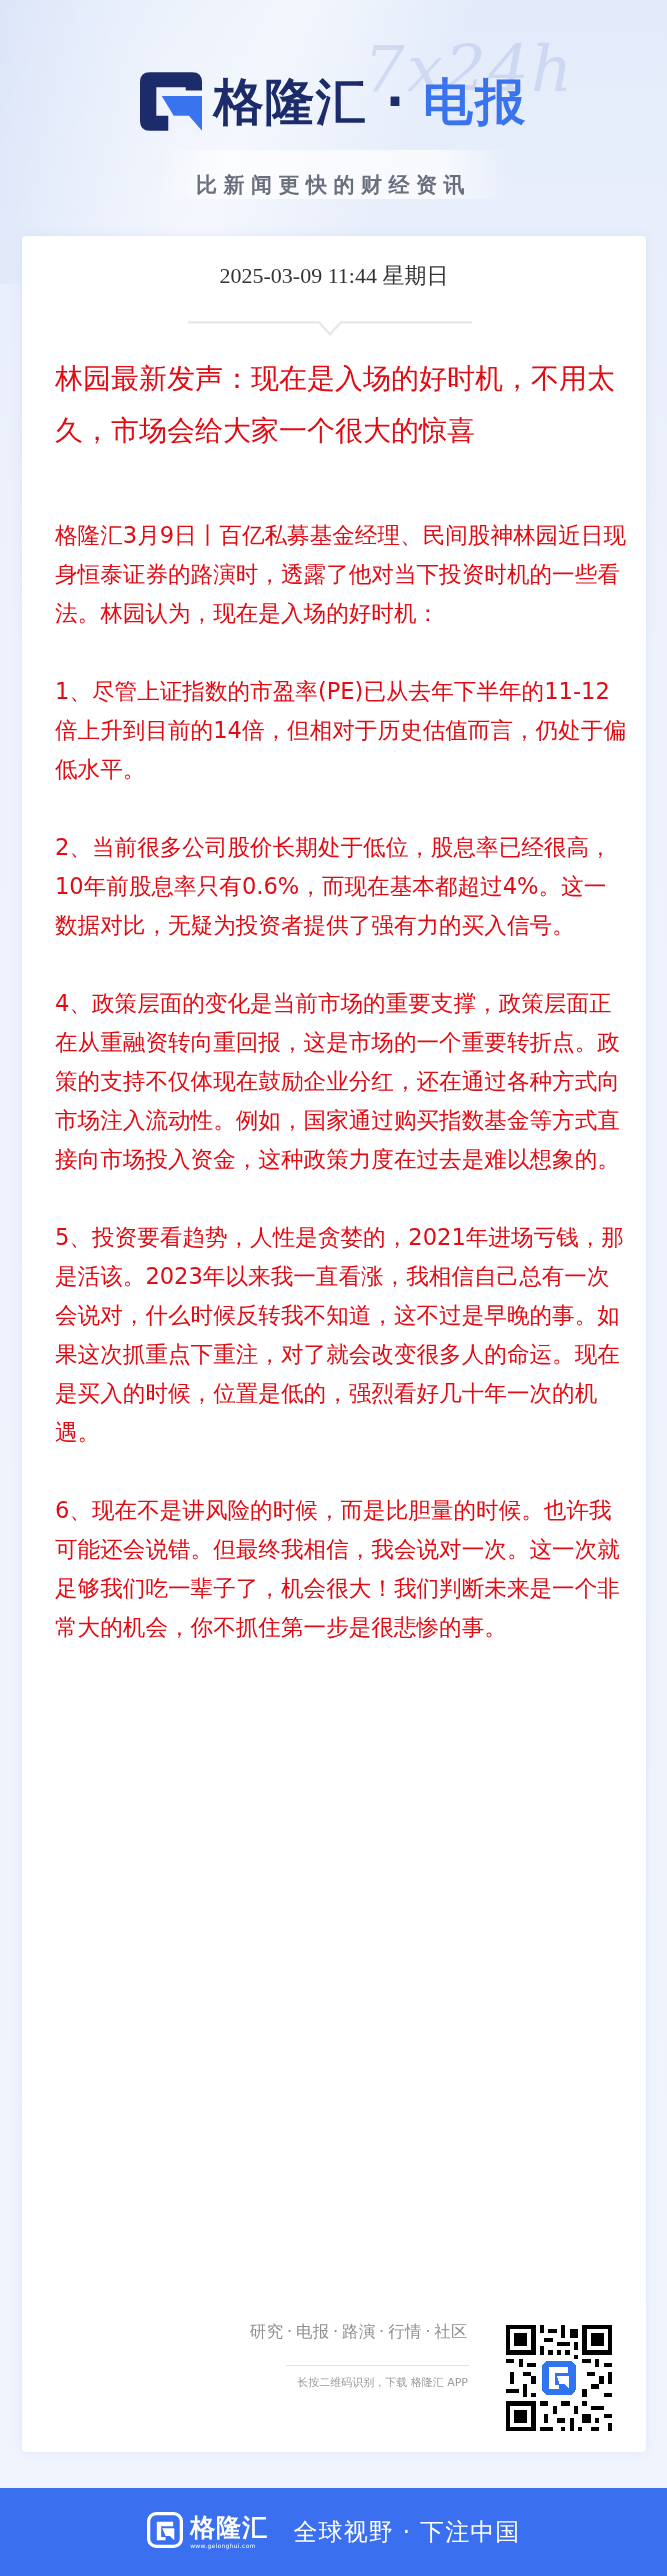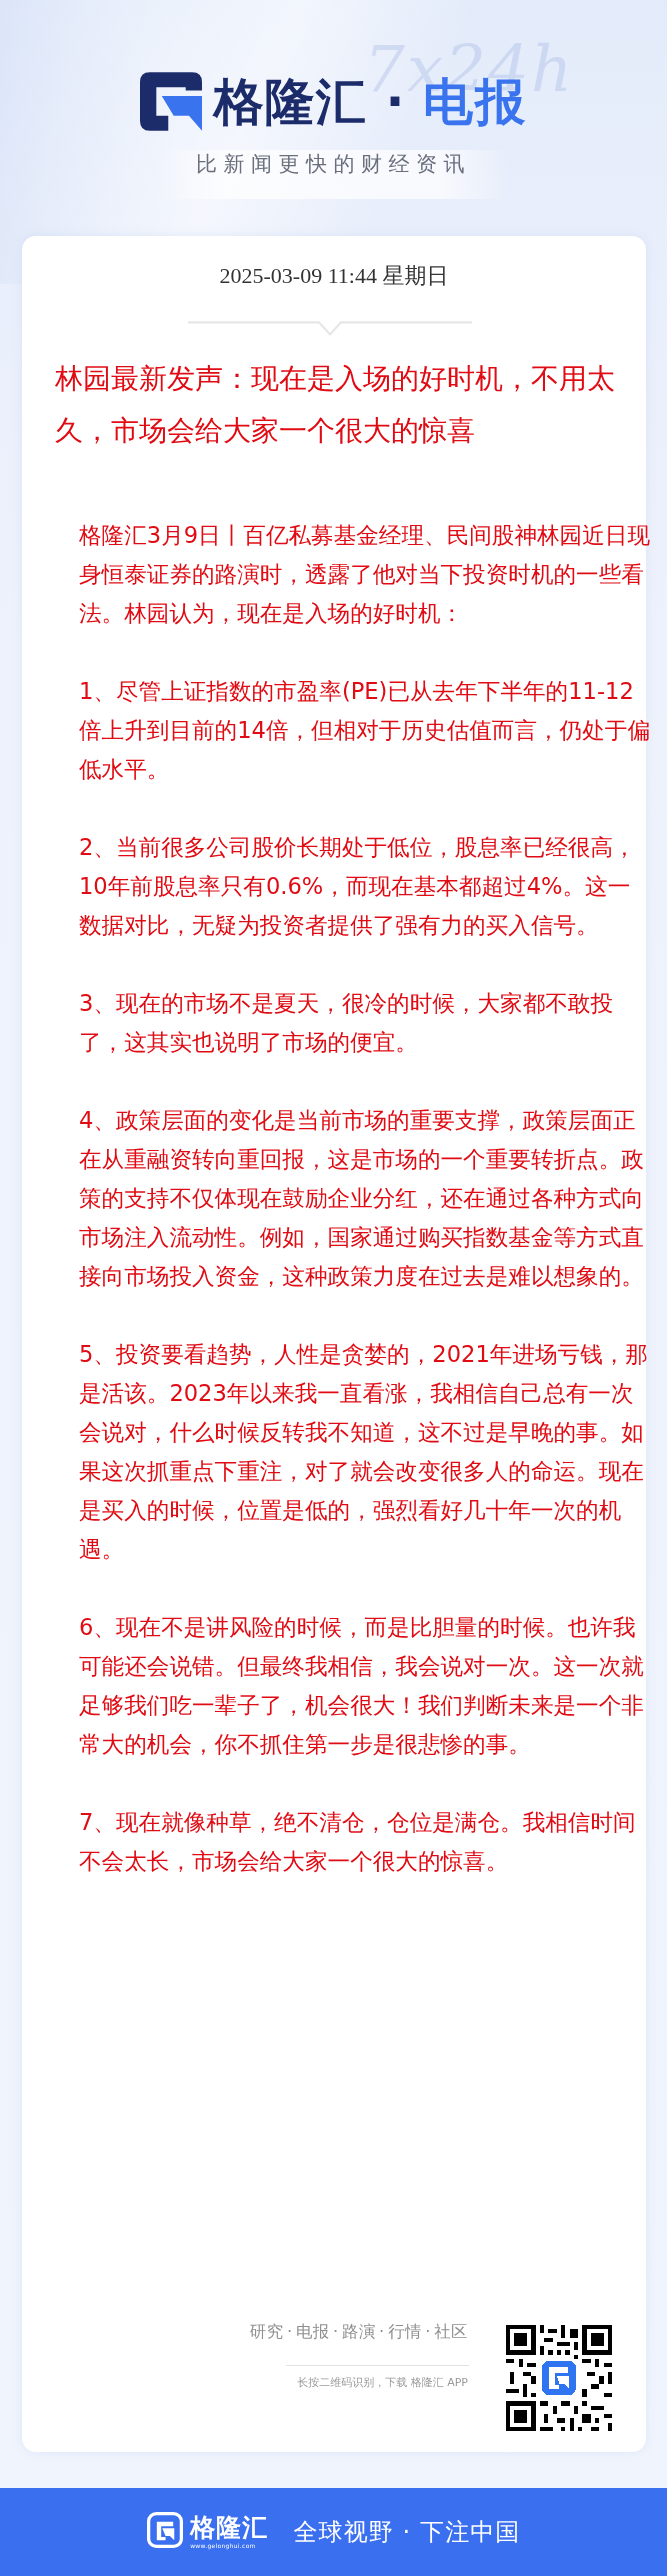--- a/index.html
+++ b/index.html
@@ -34,48 +34,48 @@
     font-size: 50px; color: #1c2c6b; letter-spacing: 1.1px; line-height: 1;
   }
   .brand-dot { font-size: 50px; color: #1c2c6b; font-weight: bold; margin: 0 18.5px; line-height: 1; }
   .brand-sub {
     font-family: "DejaVu Sans", sans-serif; font-weight: bold;
     font-size: 50px; color: #3a73ee; letter-spacing: 2.2px; line-height: 1;
   }
   .tagline-band {
     position: absolute; left: 158px; top: 150px; width: 351px; height: 49px;
     background: linear-gradient(90deg, rgba(255,255,255,0) 0%, rgba(255,255,255,0.7) 20%, rgba(255,255,255,0.7) 80%, rgba(255,255,255,0) 100%);
-    display: flex; align-items: flex-start; justify-content: center;
+    display: flex; align-items: flex-end; justify-content: center; font-weight: bold;
   }
   .tagline {
     font-size: 21px; color: #6a6f7e; letter-spacing: 6.5px;
   }
 
   .card {
     position: absolute; left: 22px; top: 236px; width: 624px; height: 2216px;
-    background: #ffffff; border-radius: 14px;
+    background: #ffffff; border-radius: 4px;
     box-shadow: 0 0 9.8px rgba(170,190,230,0.25);
   }
   .date {
     position: absolute; left: 0; top: 25px; width: 624px; text-align: center;
     font-family: "Liberation Serif", "DejaVu Serif", serif;
     font-size: 22px; color: #333333; letter-spacing: 0px;
   }
   .divider {
     position: absolute; left: 166px; top: 83px; width: 284px; height: 22px;
   }
   .title {
     position: absolute; left: 33px; top: 117px; width: 567px;
     font-family: "DejaVu Serif", "Liberation Serif", serif; font-weight: normal;
     font-size: 28px; line-height: 52px; color: #e00b13;
   }
   .body {
     position: absolute; left: 33px; top: 280px; width: 573px;
     font-family: "DejaVu Sans", "Liberation Sans", sans-serif;
-    font-size: 22.6px; line-height: 39px; color: #e00b13; margin-left: 24px;
+    font-size: 22.6px; line-height: 39px; color: #e00b13;
   }
   .body p { margin-bottom: 39px; }
   .body p:last-child { margin-bottom: 0; }
 
   .card-footer {
     position: absolute; left: 0; top: 2056px; width: 624px; height: 120px;
   }
   .footer-links {
     position: absolute; right: 178px; top: 29.4px;
     font-size: 16.4px; color: #8f8f8f; letter-spacing: 0.5px; white-space: nowrap; text-align: center;
@@ -130,25 +130,23 @@
   <svg class="divider" viewBox="0 0 520 40">
     <path d="M0 6 H240 L260 28 L280 6 H520" fill="none" stroke="#e6e6e6" stroke-width="4"></path>
   </svg>
 
   <h1 class="title">林园最新发声：现在是入场的好时机，不用太久，市场会给大家一个很大的惊喜</h1>
 
   <div class="body">
     <p>格隆汇3月9日丨百亿私募基金经理、民间股神林园近日现身恒泰证券的路演时，透露了他对当下投资时机的一些看法。林园认为，现在是入场的好时机：</p>
     <p>1、尽管上证指数的市盈率(PE)已从去年下半年的11-12倍上升到目前的14倍，但相对于历史估值而言，仍处于偏低水平。</p>
     <p>2、当前很多公司股价长期处于低位，股息率已经很高，10年前股息率只有0.6%，而现在基本都超过4%。这一数据对比，无疑为投资者提供了强有力的买入信号。</p>
-    <p>3、现在的市场不是夏天，很冷的时候，大家都不敢投了，这其实也说明了市场的便宜。</p>
     <p>4、政策层面的变化是当前市场的重要支撑，政策层面正在从重融资转向重回报，这是市场的一个重要转折点。政策的支持不仅体现在鼓励企业分红，还在通过各种方式向市场注入流动性。例如，国家通过购买指数基金等方式直接向市场投入资金，这种政策力度在过去是难以想象的。</p>
     <p>5、投资要看趋势，人性是贪婪的，2021年进场亏钱，那是活该。2023年以来我一直看涨，我相信自己总有一次会说对，什么时候反转我不知道，这不过是早晚的事。如果这次抓重点下重注，对了就会改变很多人的命运。现在是买入的时候，位置是低的，强烈看好几十年一次的机遇。</p>
     <p>6、现在不是讲风险的时候，而是比胆量的时候。也许我可能还会说错。但最终我相信，我会说对一次。这一次就足够我们吃一辈子了，机会很大！我们判断未来是一个非常大的机会，你不抓住第一步是很悲惨的事。</p>
-    <p>7、现在就像种草，绝不清仓，仓位是满仓。我相信时间不会太长，市场会给大家一个很大的惊喜。</p>
   </div>
 
   <div class="card-footer">
     <div class="footer-links">
       <span>研究</span><span class="sep">·</span><span>电报</span><span class="sep">·</span><span>路演</span><span class="sep">·</span><span>行情</span><span class="sep">·</span><span>社区</span>
     </div>
     <div class="footer-rule" style="left:264px; width:183px;"></div>
     <div class="footer-app">长按二维码识别，下载 格隆汇 APP</div>
 
     <svg class="qr" viewBox="0 0 25 25" shape-rendering="crispEdges">

